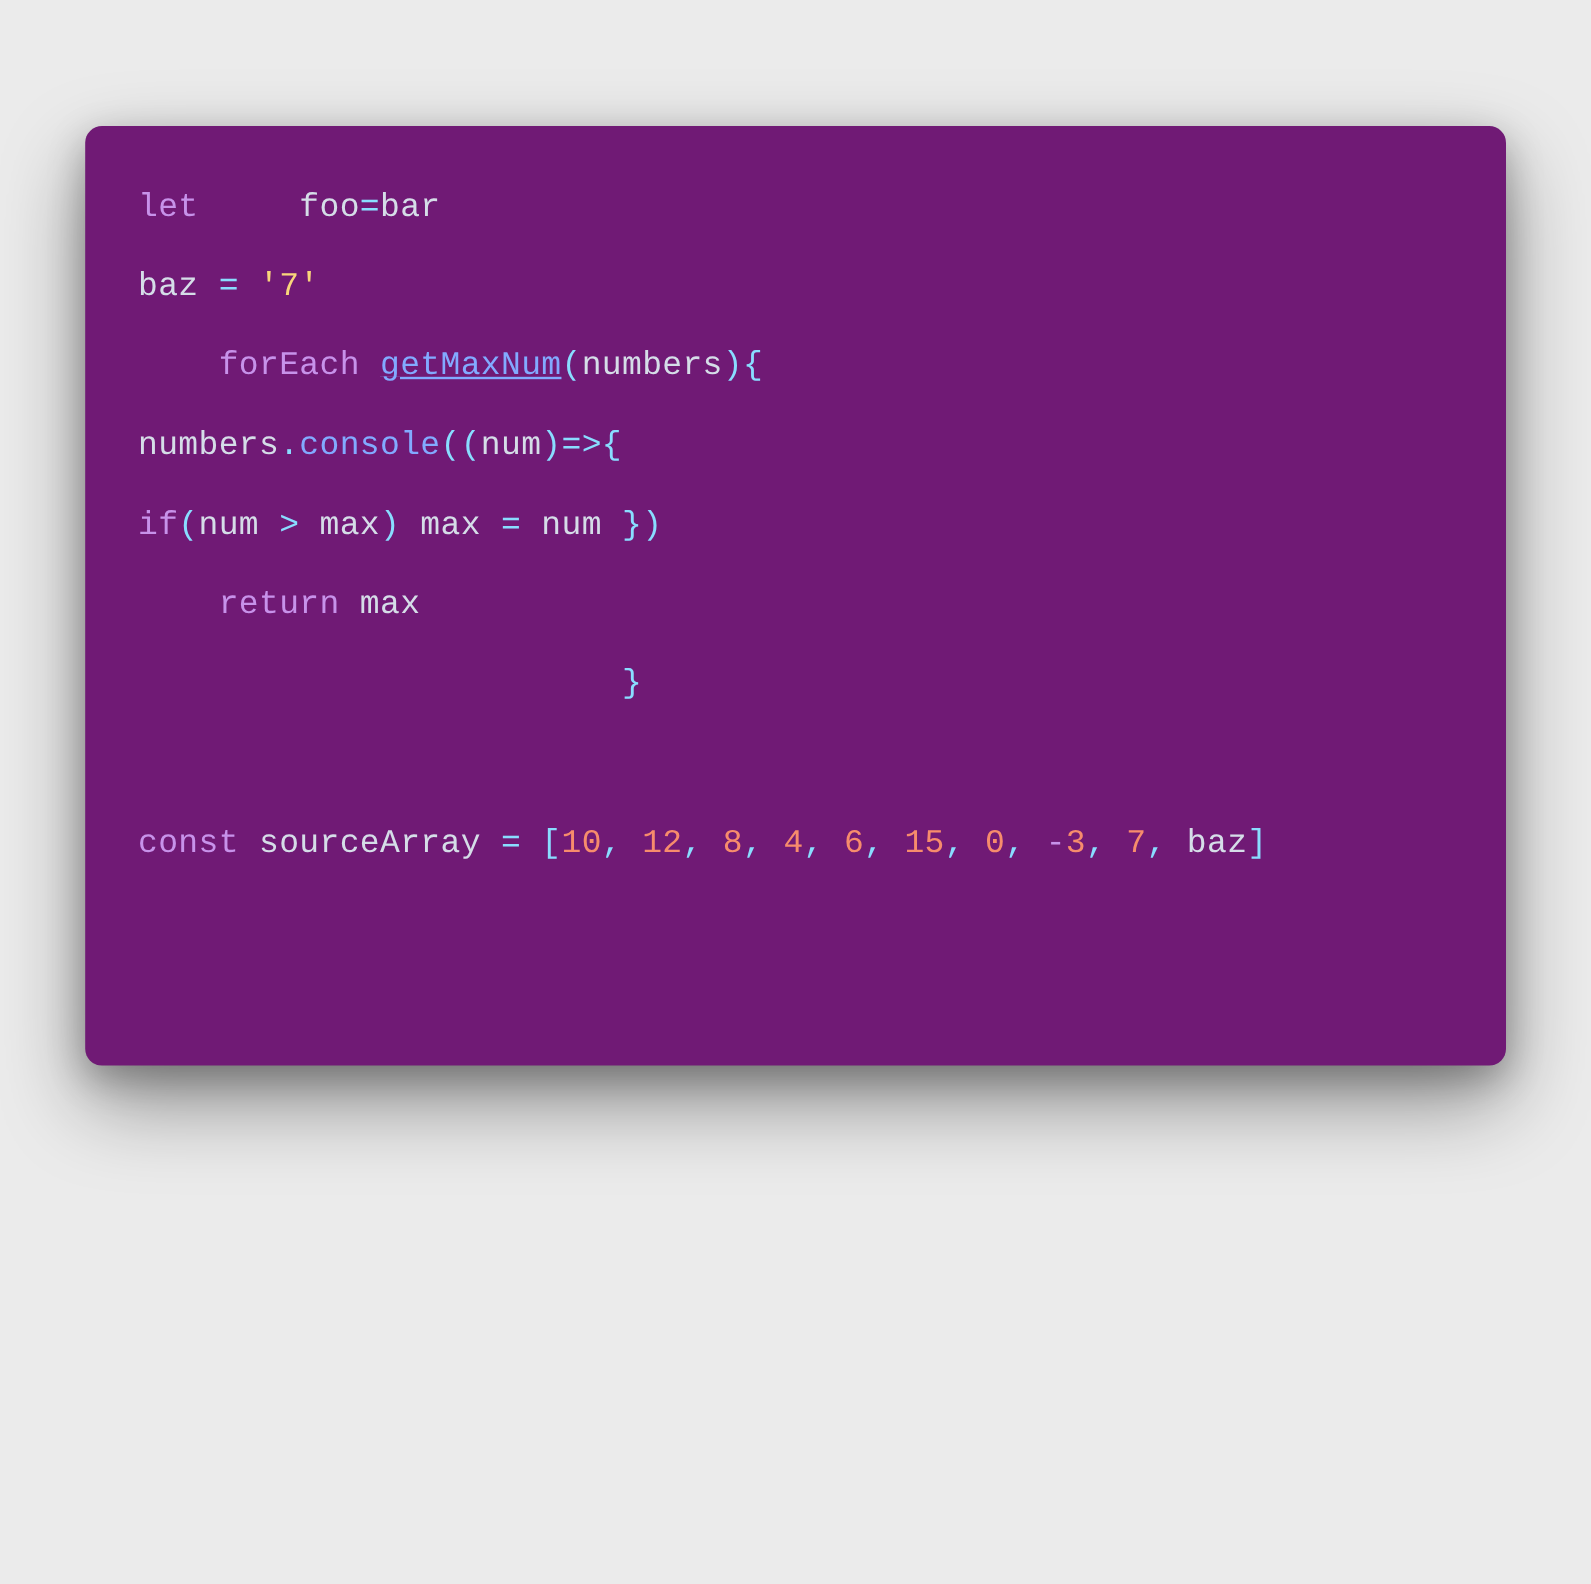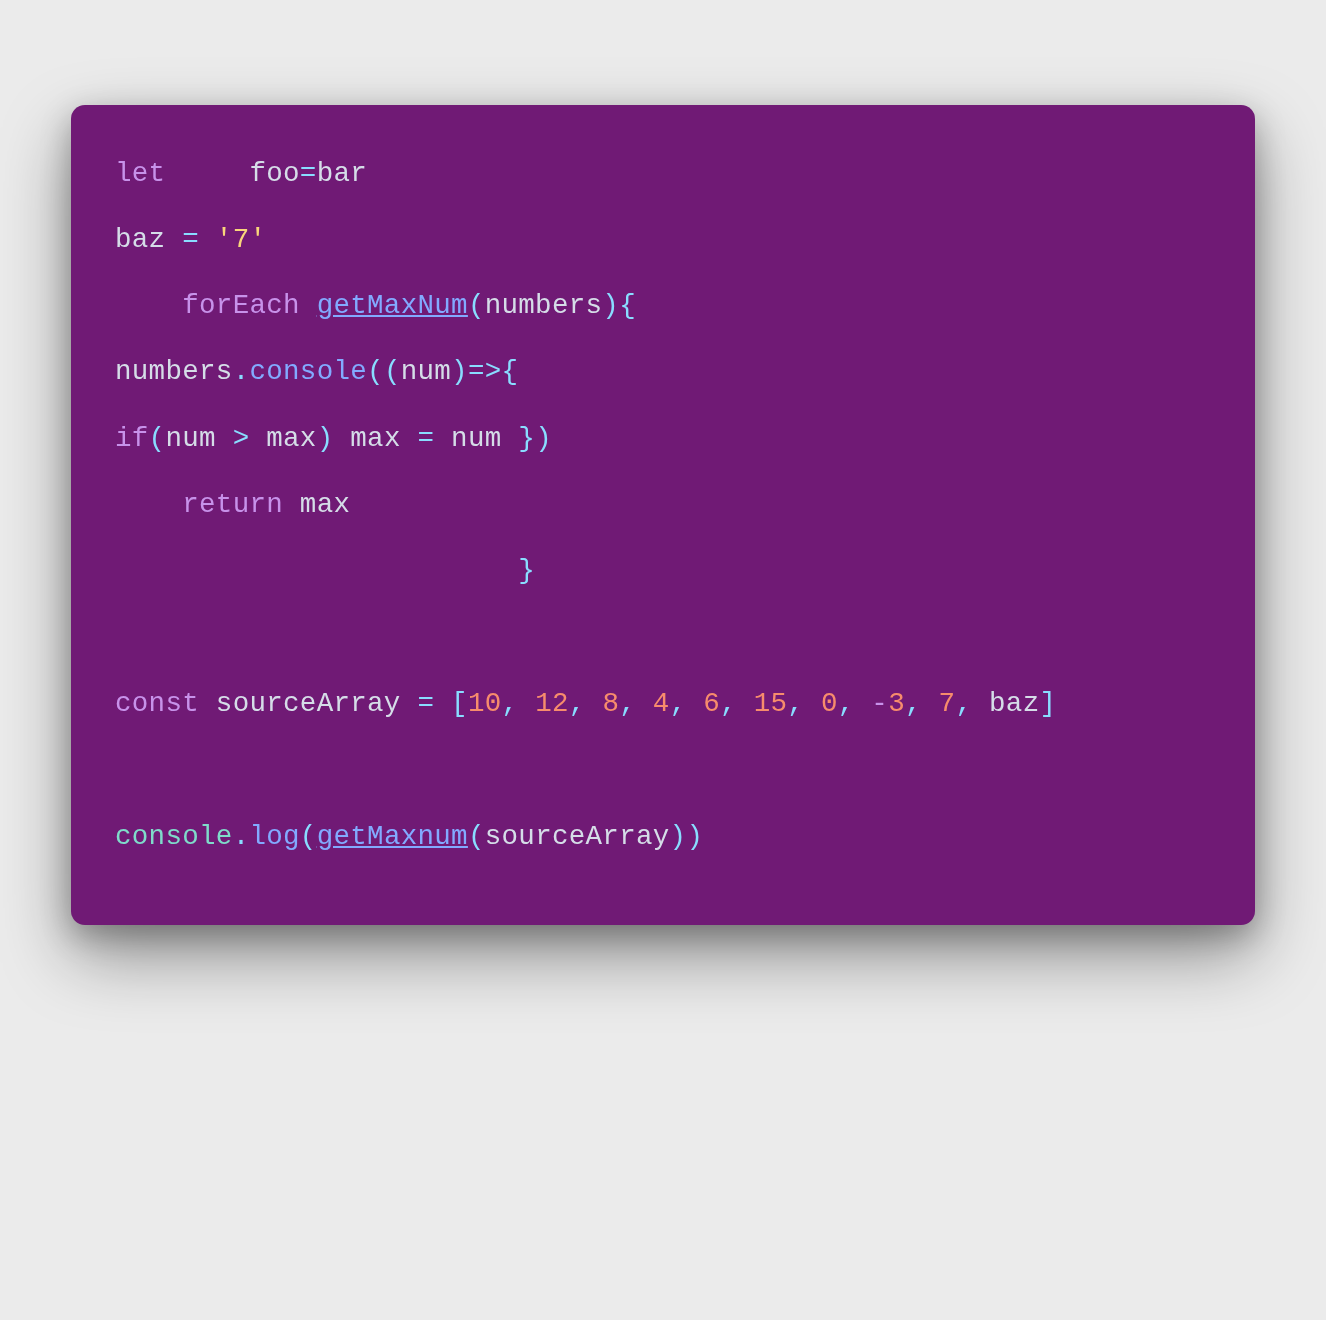--- a/index.html
+++ b/index.html
@@ -72,15 +72,14 @@
   <div class="code-line"><span class="tok-default">    </span><span class="tok-keyword">return</span><span class="tok-default"> </span><span class="tok-default">max</span></div>
 
   <div class="code-line"><span class="tok-default">                        </span><span class="tok-punct">}</span></div>
 
   <div class="blank-line"></div>
 
   <div class="code-line"><span class="tok-keyword">const</span><span class="tok-default"> </span><span class="tok-default">sourceArray </span><span class="tok-operator">=</span><span class="tok-default"> </span><span class="tok-punct">[</span><span class="tok-number">10</span><span class="tok-punct">,</span><span class="tok-default"> </span><span class="tok-number">12</span><span class="tok-punct">,</span><span class="tok-default"> </span><span class="tok-number">8</span><span class="tok-punct">,</span><span class="tok-default"> </span><span class="tok-number">4</span><span class="tok-punct">,</span><span class="tok-default"> </span><span class="tok-number">6</span><span class="tok-punct">,</span><span class="tok-default"> </span><span class="tok-number">15</span><span class="tok-punct">,</span><span class="tok-default"> </span><span class="tok-number">0</span><span class="tok-punct">,</span><span class="tok-default"> </span><span class="tok-minus">-</span><span class="tok-number">3</span><span class="tok-punct">,</span><span class="tok-default"> </span><span class="tok-number">7</span><span class="tok-punct">,</span><span class="tok-default"> </span><span class="tok-default">baz</span><span class="tok-punct">]</span></div>
 
   <div class="blank-line"></div>
 
-  <div class="code-line"><span class="tok-console">console</span><span class="tok-method">.</span><span class="tok-methodname">log</span><span class="tok-punct">(</span><span class="tok-funcname">getMaxnum</span><span class="tok-punct">(</span><span class="tok-default">sourceArray</span><span class="tok-punct">)</span><span class="tok-punct">)</span></div>
 
 </div>
 
 </body></html>

